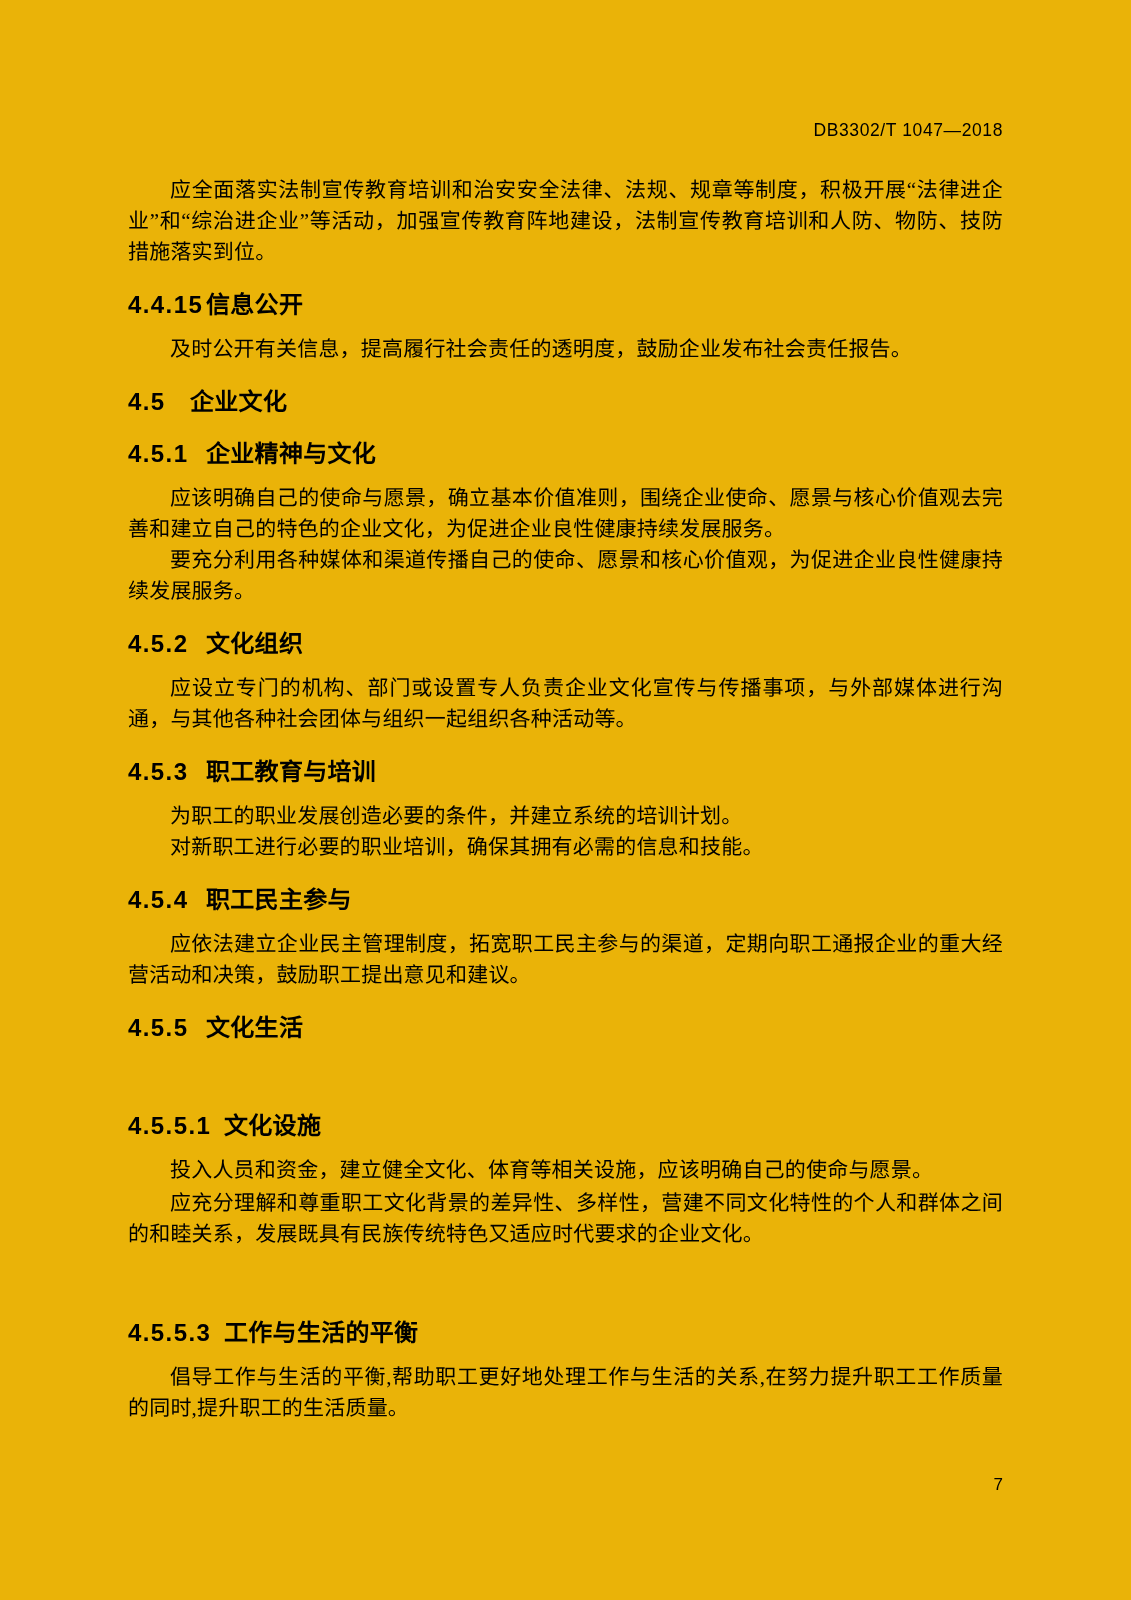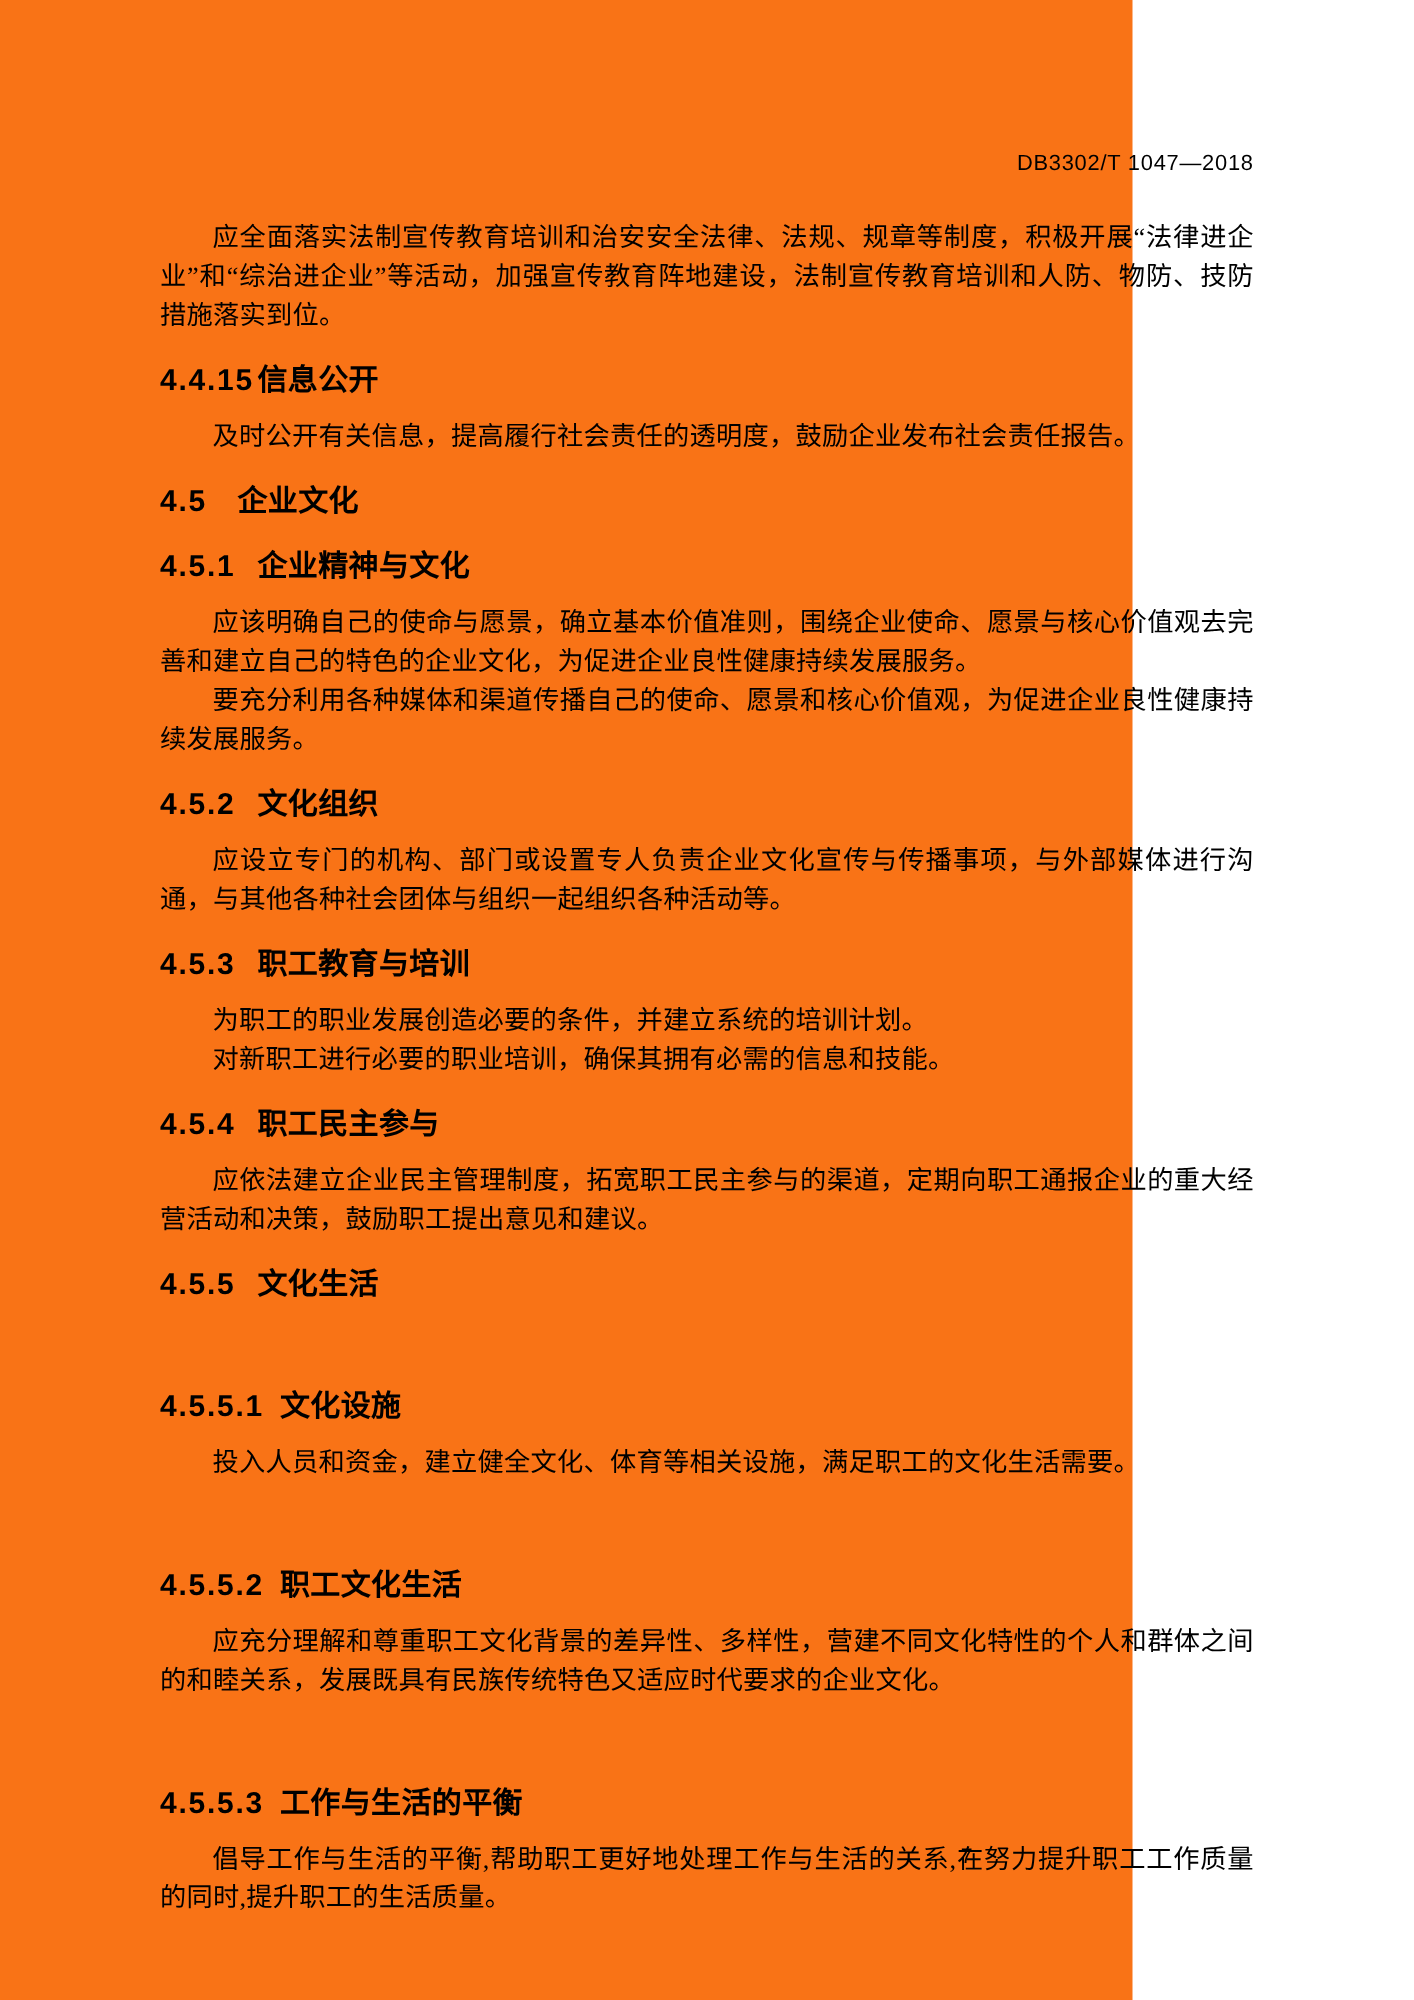--- a/index.html
+++ b/index.html
@@ -11,25 +11,25 @@
     width: 1131px;
     height: 1600px;
     position: relative;
     font-family: "Liberation Serif", "DejaVu Serif", serif;
     color: #000000;
   }
   .page {
     position: absolute;
     left: 0;
     top: 0;
-    width: 906px;
+    width: 1131px;
     height: 1600px;
     box-sizing: border-box;
     padding: 0;
-    background: #f97316;
+    background: #eab308;
   }
   .content {
     position: absolute;
     left: 128px;
     top: 120px;
     width: 875px;
   }
   .header-line {
     text-align: right;
     font-family: "Liberation Sans", "DejaVu Sans", sans-serif;
@@ -128,25 +128,22 @@
     <p class="para">应依法建立企业民主管理制度，拓宽职工民主参与的渠道，定期向职工通报企业的重大经营活动和决策，鼓励职工提出意见和建议。</p>
 
     <div class="heading">
       <span class="num">4.5.5</span><span>文化生活</span>
     </div>
 
     <div class="heading lvl4">
       <span class="num">4.5.5.1</span><span>文化设施</span>
     </div>
 
-    <p class="para">投入人员和资金，建立健全文化、体育等相关设施，满足职工的文化生活需要。</p>
+    <p class="para">投入人员和资金，建立健全文化、体育等相关设施，应该明确自己的使命与愿景。</p>
 
-    <div class="heading lvl4">
-      <span class="num">4.5.5.2</span><span>职工文化生活</span>
-    </div>
 
     <p class="para">应充分理解和尊重职工文化背景的差异性、多样性，营建不同文化特性的个人和群体之间的和睦关系，发展既具有民族传统特色又适应时代要求的企业文化。</p>
 
     <div class="heading lvl4">
       <span class="num">4.5.5.3</span><span>工作与生活的平衡</span>
     </div>
 
     <p class="para">倡导工作与生活的平衡,帮助职工更好地处理工作与生活的关系,在努力提升职工工作质量的同时,提升职工的生活质量。</p>
 
   </div>

